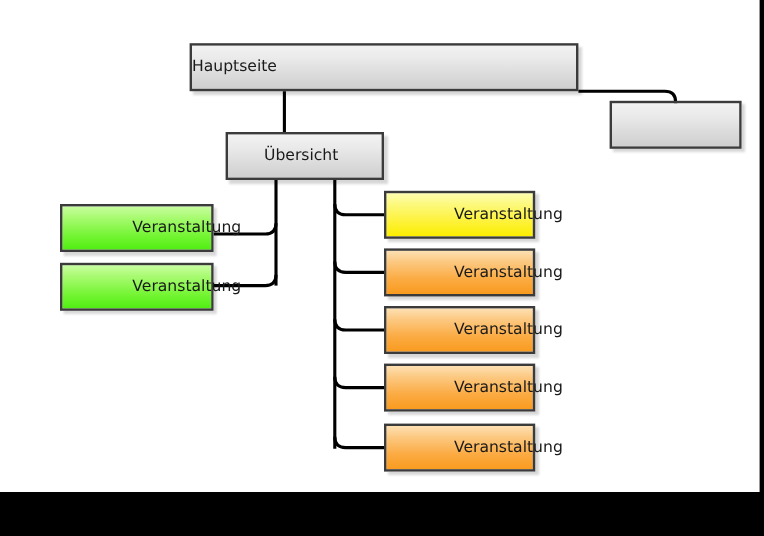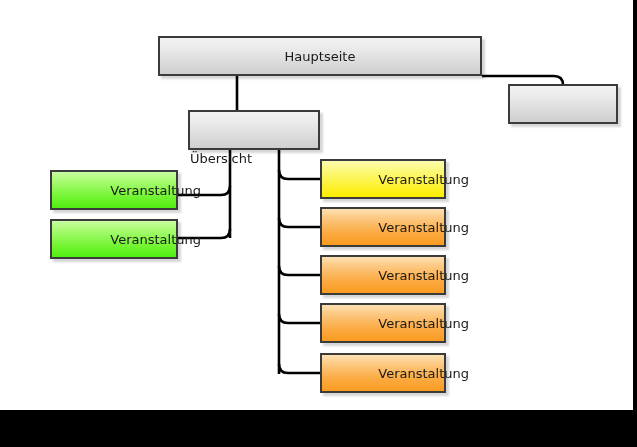--- a/index.html
+++ b/index.html
@@ -47,27 +47,25 @@
     line-height: 1;
   }
   
   .node.overflow-label .node-label {
     left: auto;
     right: -25px;
   }
   .node.center-label .node-label {
     left: 0;
     right: 0;
-    text-align: center;
   }
   .node.right-label .node-label {
     left: 0;
     right: 6px;
-    text-align: left;
-    margin-top: 28px;
+    text-align: center;
   }
   
   .fill-grey {
     background: linear-gradient(to bottom, #f2f2f2 0%, #eaeaea 30%, #d8d8d8 75%, #cfcfcf 100%);
   }
   .fill-green {
     background: linear-gradient(to bottom, #c8fda2 0%, #a9fb72 25%, #72f431 70%, #51ef12 100%);
   }
   .fill-yellow {
     background: linear-gradient(to bottom, #fdfdb0 0%, #fcf97e 25%, #fdf23a 65%, #fcee00 100%);

